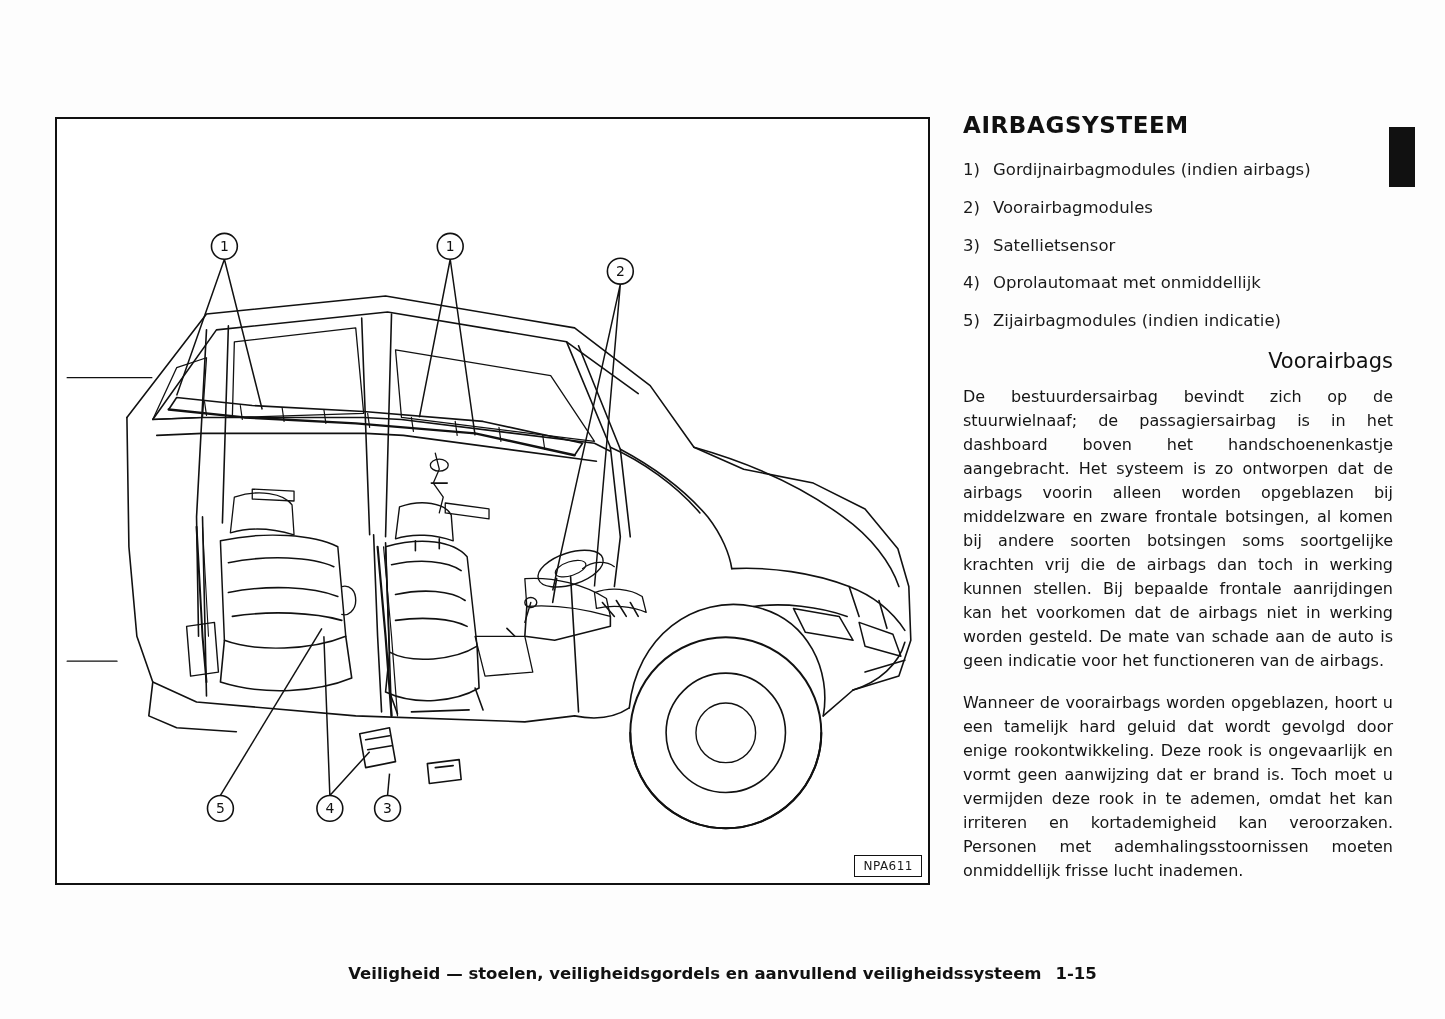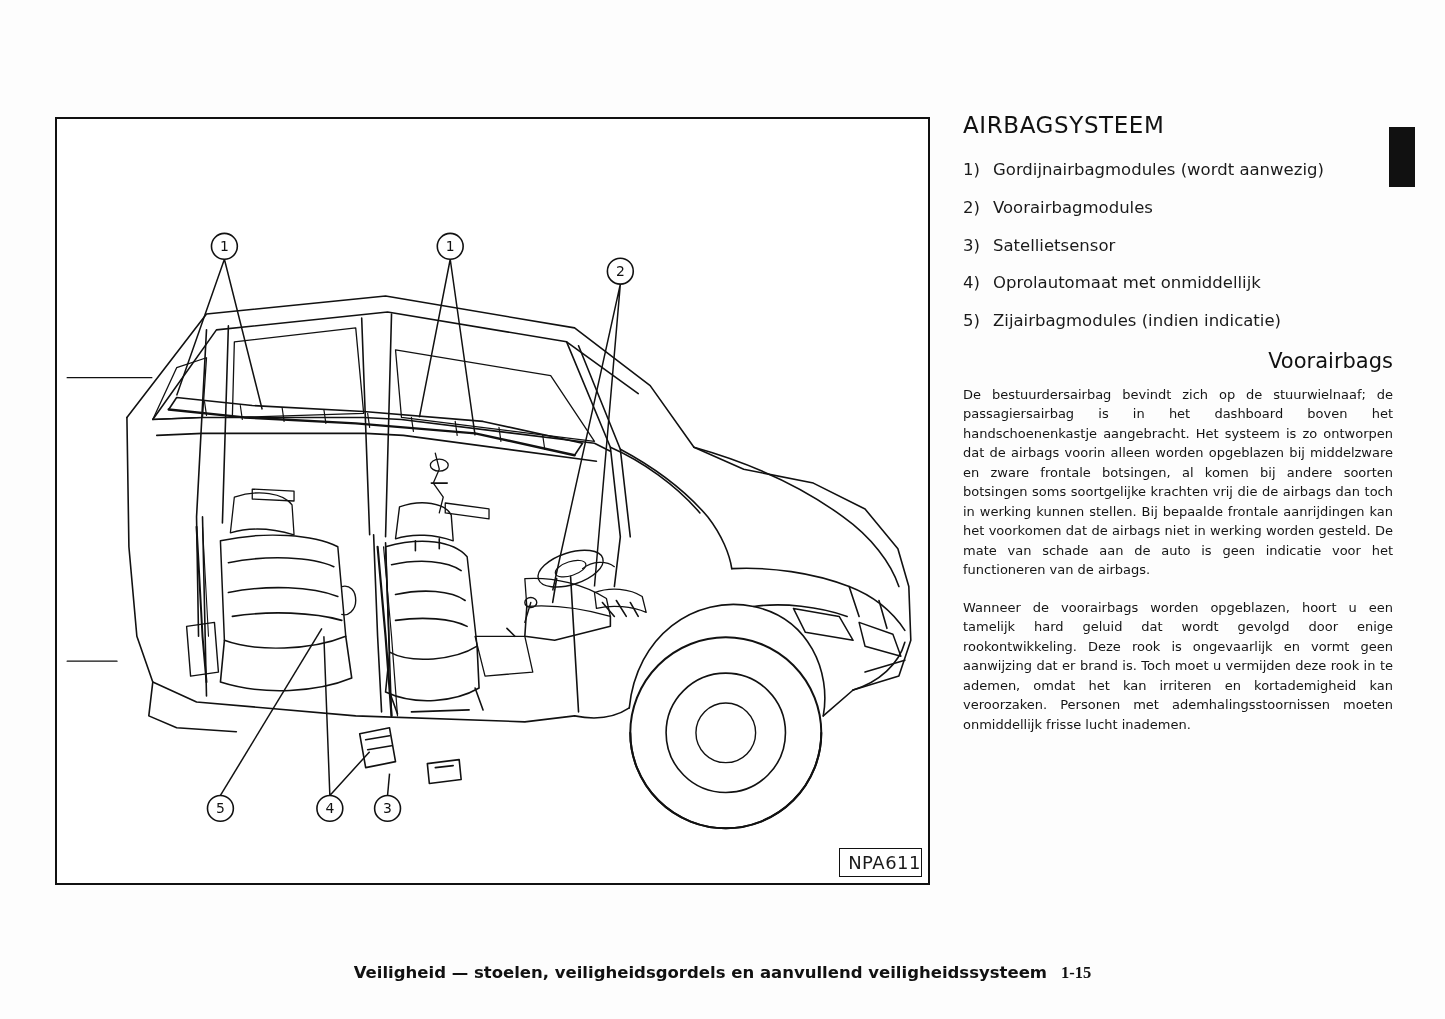--- a/index.html
+++ b/index.html
@@ -48,37 +48,37 @@
     left: 0;
     top: 0;
     width: 100%;
     height: 100%;
   }
   .fig-code {
     position: absolute;
     right: 6px;
     bottom: 6px;
     border: 1px solid #111;
-    padding: 3px 0 3px 8px;
-    font-size: 18px;
+    padding: 3px 8px 3px 8px;
+    font-size: 12px;
     letter-spacing: 0.5px;
     font-family: "DejaVu Sans", sans-serif;
     background: #fff;
   }
 
   
   .text-col {
     position: absolute;
     left: 963px;
     top: 112px;
     width: 430px;
   }
   h1.section-title {
     font-family: "DejaVu Sans", sans-serif;
-    font-weight: 400;
+    font-weight: 700;
     font-size: 23px;
     letter-spacing: 0.6px;
     margin: 0 0 22px 0;
     color: #111;
   }
   ol.legend {
     list-style: none;
     margin: 0 0 6px 0;
     padding: 0;
   }
@@ -97,41 +97,41 @@
   }
   h2.sub-title {
     font-family: "DejaVu Sans", sans-serif;
     font-weight: 400;
     font-size: 21px;
     margin: 14px 0 12px 0;
     color: #111;
     text-align: right;
   }
   p.body {
-    font-size: 13px;
+    font-size: 16px;
     line-height: 1.5;
     margin: 0 0 18px 0;
     text-align: justify;
     color: #151515;
     hyphens: manual;
   }
 
   
   .footer {
     position: absolute;
     left: 0;
     right: 0;
     bottom: 36px;
     text-align: center;
     font-size: 16.5px;
     font-weight: bold;
     color: #111;
   }
   .footer .ftext { margin-right: 14px; }
-  .footer .fpage { font-weight: bold; font-family: Liberation Serif, serif; }
+  .footer .fpage { font-weight: bold; }
 </style>
 </head>
 <body>
 
 <div class="page">
 
   <div class="edge-tab"></div>
 
   <div class="figure-panel">
     <svg class="figure-svg" viewBox="0 0 875 768" preserveAspectRatio="xMidYMid meet">
@@ -309,21 +309,21 @@
 
     <div class="fig-code">NPA611</div>
   </div>
 
   <div class="text-col">
     <h1 class="section-title">AIRBAGSYSTEEM</h1>
 
     <ol class="legend">
       <li>
         <span class="num">1)</span>
-        <span>Gordijnairbagmodules (wordt aanwezig)</span>
+        <span>Gordijnairbagmodules (indien airbags)</span>
       </li>
       <li>
         <span class="num">2)</span>
         <span>Voorairbagmodules</span>
       </li>
       <li>
         <span class="num">3)</span>
         <span>Satellietsensor</span>
       </li>
       <li>

